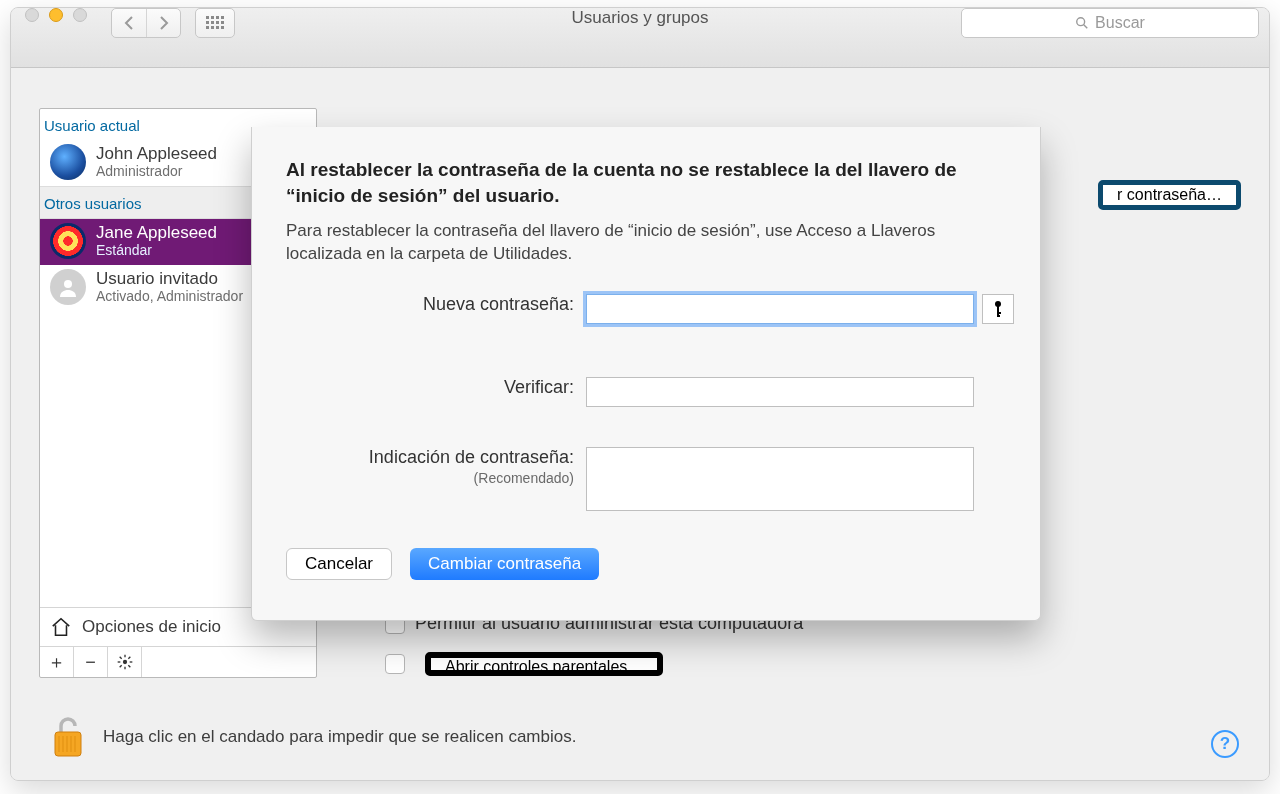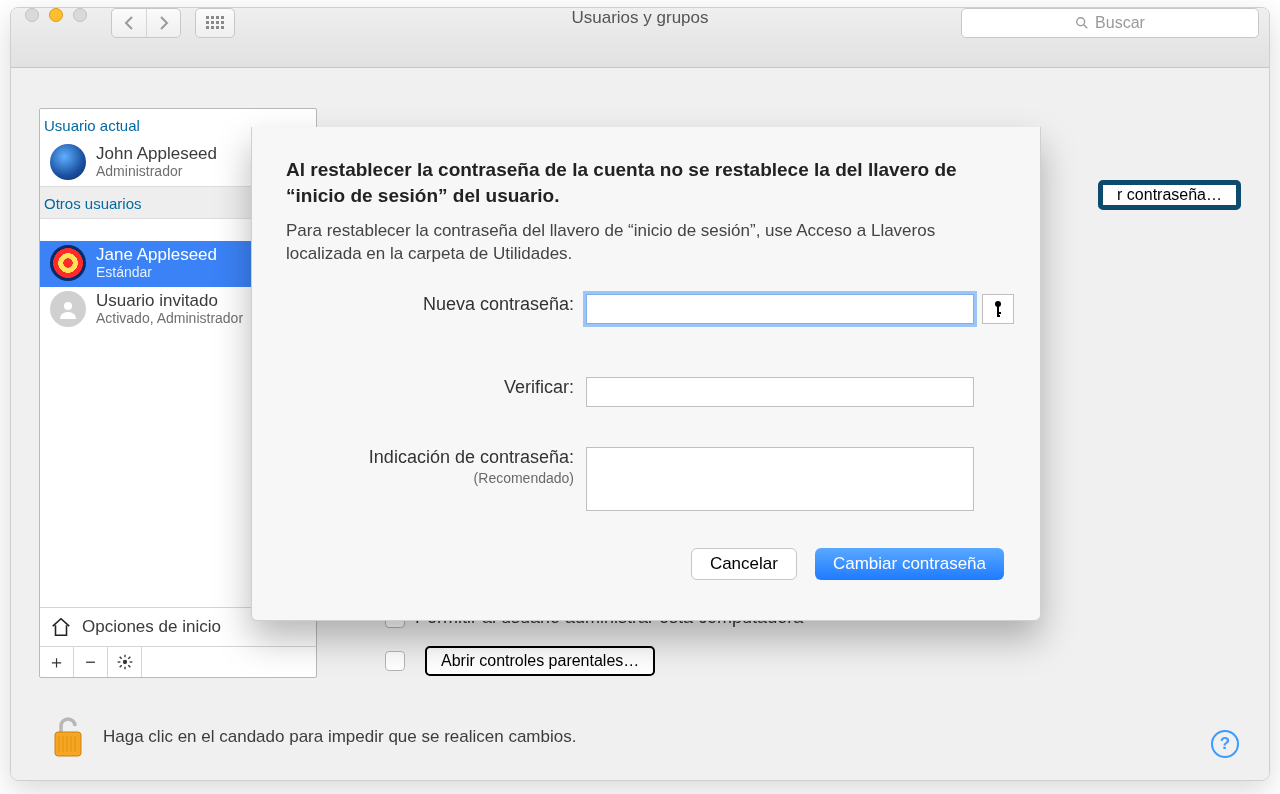--- a/index.html
+++ b/index.html
@@ -71,21 +71,21 @@
   .sidebar {
     position: absolute; left: 28px; top: 40px; width: 278px; height: 570px;
     background: #fff; border: 1px solid #b9b9b9; border-radius: 2px;
     display: flex; flex-direction: column;
   }
   .sb-header { font-size: 15px; color: #0369a1; padding: 8px 4px 6px; }
   .sb-row { display: flex; align-items: center; gap: 10px; padding: 4px 10px 6px; }
   .sb-row .avatar, .sb-row .guest {
     width: 36px; height: 36px; border-radius: 50%; background: #3a6ab0; flex: none;
   }
-  .sb-row.selected { background: #3b82f6; color: #fff; margin-top: 22px; }
+  .sb-row.selected { background: #701a75; color: #fff; }
   .sb-row.selected .sub { color: #e6f0ff; }
   .sb-row .guest {
     background: #d0d0d0; display: flex; align-items: center; justify-content: center;
   }
   .sb-name { font-size: 17px; line-height: 1.1; }
   .sub { font-size: 14px; color: #6f6f6f; }
   .avatar.earth {
     background: radial-gradient(circle at 40% 35%, #5fb0ff 0%, #1b4fa0 60%, #0b2b5a 100%);
   }
   .avatar.target {
@@ -106,21 +106,21 @@
   
   .rightpane { position: absolute; left: 322px; right: 28px; top: 40px; bottom: 108px; }
   .reset-btn {
     position: absolute; right: 0; top: 72px;
     height: 30px; padding: 0 14px; border: 5px solid #0c4a6e; border-radius: 5px; background: #fff;
     font-size: 16px;
   }
   .check-row { display: flex; align-items: center; gap: 10px; font-size: 18px; color: #333; }
   .check-rows { position: absolute; left: 52px; bottom: -4px; display: flex; flex-direction: column; gap: 18px; }
   .chk { width: 20px; height: 20px; border: 1px solid #b5b5b5; border-radius: 4px; background: #fff; }
-  .open-pc { margin-left: 10px; height: 30px; padding: 0 14px; border: 2px solid #000000; border-radius: 5px; background: #fff; font-size: 16px; }
+  .open-pc { margin-left: 10px; height: 24px; padding: 0 14px; border: 6px solid #000000; border-radius: 5px; background: #fff; font-size: 16px; }
 
   
   .lockrow { position: absolute; left: 38px; bottom: 20px; display: flex; align-items: center; gap: 16px; }
   .lockicon { width: 38px; height: 46px; }
   .lockrow .txt { max-width: 500px; color: #3d3d3d; font-size: 17px; }
   .helpbtn { position: absolute; right: 30px; bottom: 22px; width: 28px; height: 28px; border-radius: 50%; border: 2px solid #3b9bff; color: #3b9bff; display: flex; align-items: center; justify-content: center; font-weight: 700; }
 
   
   .sheet {
     position: absolute; left: 240px; top: 59px; width: 790px; height: 494px;
@@ -143,21 +143,21 @@
   }
   .tbox { height: 30px; padding: 0 8px; }
   .tbox.focused { outline: 3px solid #9cc4f6; outline-offset: 0; border-color: #7bb0ec; }
   .tarea { height: 64px; padding: 6px 8px; resize: none; }
   .keybtn {
     position: absolute; left: 396px; top: 0;
     width: 32px; height: 30px;
     border: 1px solid #bfbfbf; background: #fff;
     display: flex; align-items: center; justify-content: center;
   }
-  .sheet-btns { display: flex; justify-content: flex-end; gap: 18px; margin-top: 32px; padding-right: 2px; }
+  .sheet-btns { display: flex; justify-content: flex-start; gap: 18px; margin-top: 32px; padding-right: 2px; }
   .sbtn {
     height: 32px; padding: 0 18px; border-radius: 6px;
     border: 1px solid #c7c7c7; background: #fff; font-size: 17px;
   }
   .sbtn.primary {
     border: none; color: #fff;
     background: linear-gradient(#5aa8ff, #1f7bff);
   }
 </style>
 </head>

